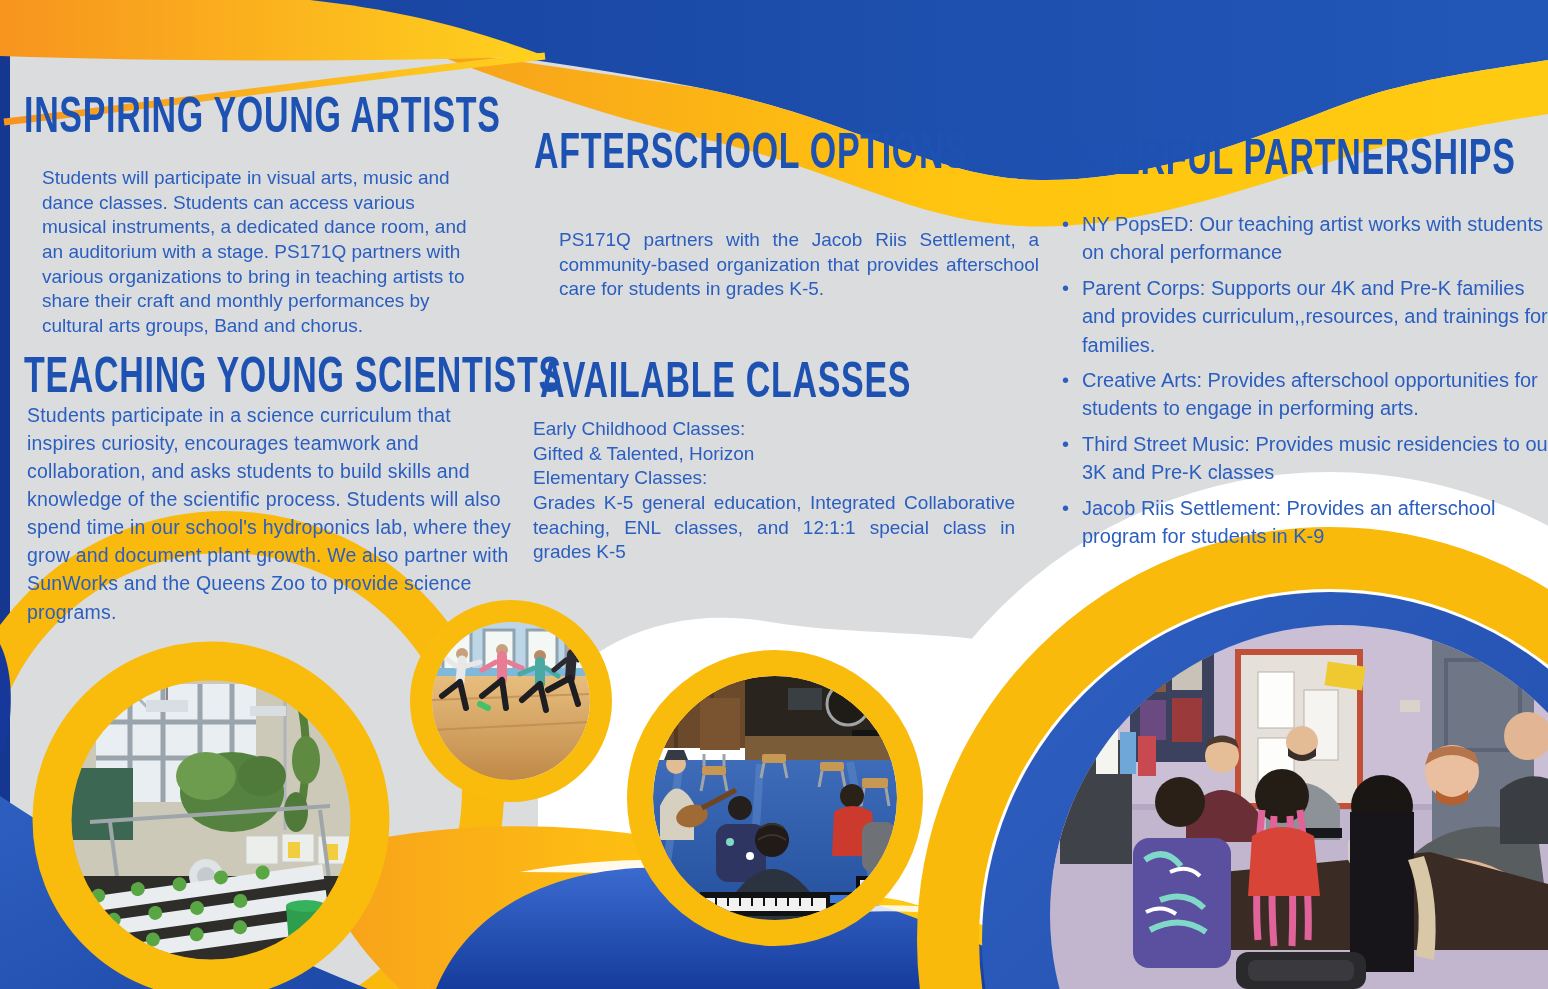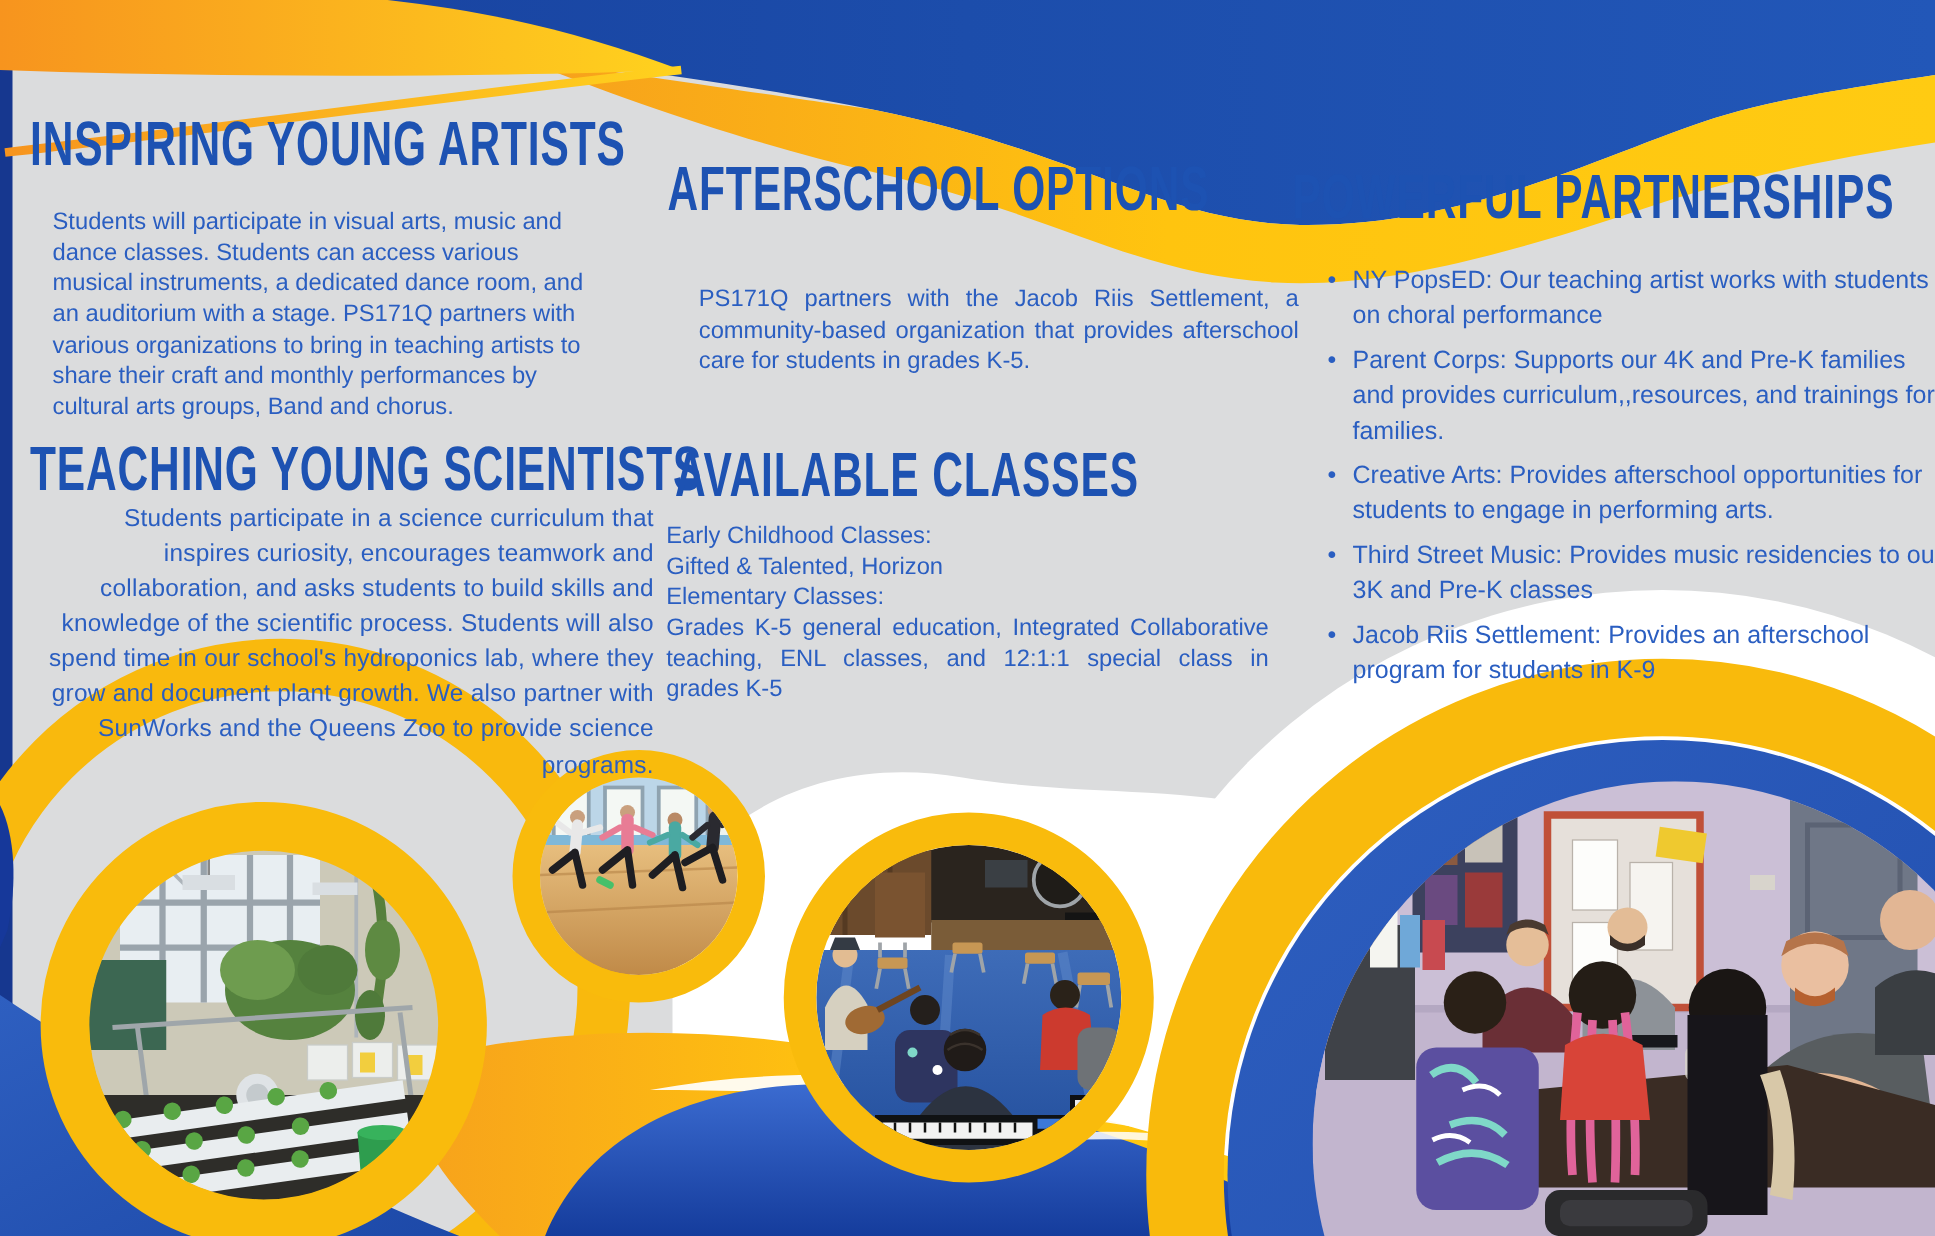--- a/index.html
+++ b/index.html
@@ -3,21 +3,21 @@
 <meta charset="utf-8">
 <style>
   html,body{margin:0;padding:0;background:#9a9a9a;}
   .page{position:relative;width:1548px;height:989px;overflow:hidden;background:#bef264;
         font-family:"Liberation Sans",sans-serif;}
   .decor{position:absolute;left:0;top:0;z-index:0;}
   .txt{position:absolute;z-index:2;}
   .hd{font-weight:bold;font-size:50px;letter-spacing:1px;color:#1D52B2;
       transform:scaleX(.68);transform-origin:left top;white-space:nowrap;line-height:1;}
   .body-p{color:#2A5EC1;font-size:19px;line-height:1.3;}
-  .sci{font-size:19.5px;line-height:1.44;letter-spacing:.2px;text-align:right;}
+  .sci{font-size:19.5px;line-height:1.44;letter-spacing:.2px;}
   .just{text-align:justify;}
   .mid p{margin:0;}
   ul.blt{list-style:none;margin:16px;padding:0;color:#2A5EC1;font-size:20px;line-height:1.42;}
   ul.blt li{position:relative;padding-left:24px;margin-bottom:7px;}
   ul.blt li::before{content:"\2022";position:absolute;left:4px;top:0;font-size:20px;}
 </style>
 </head>
 <body>
 
 <div class="page">

